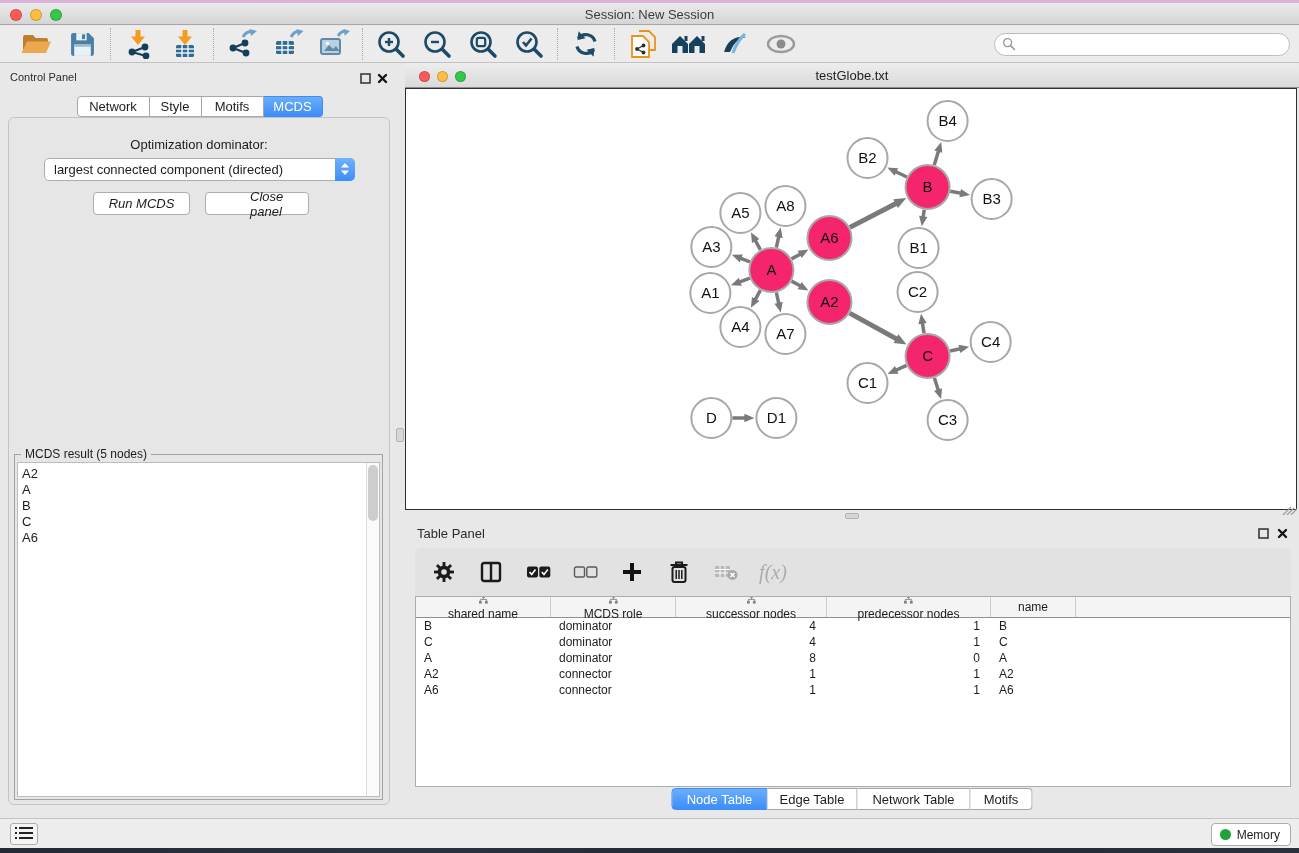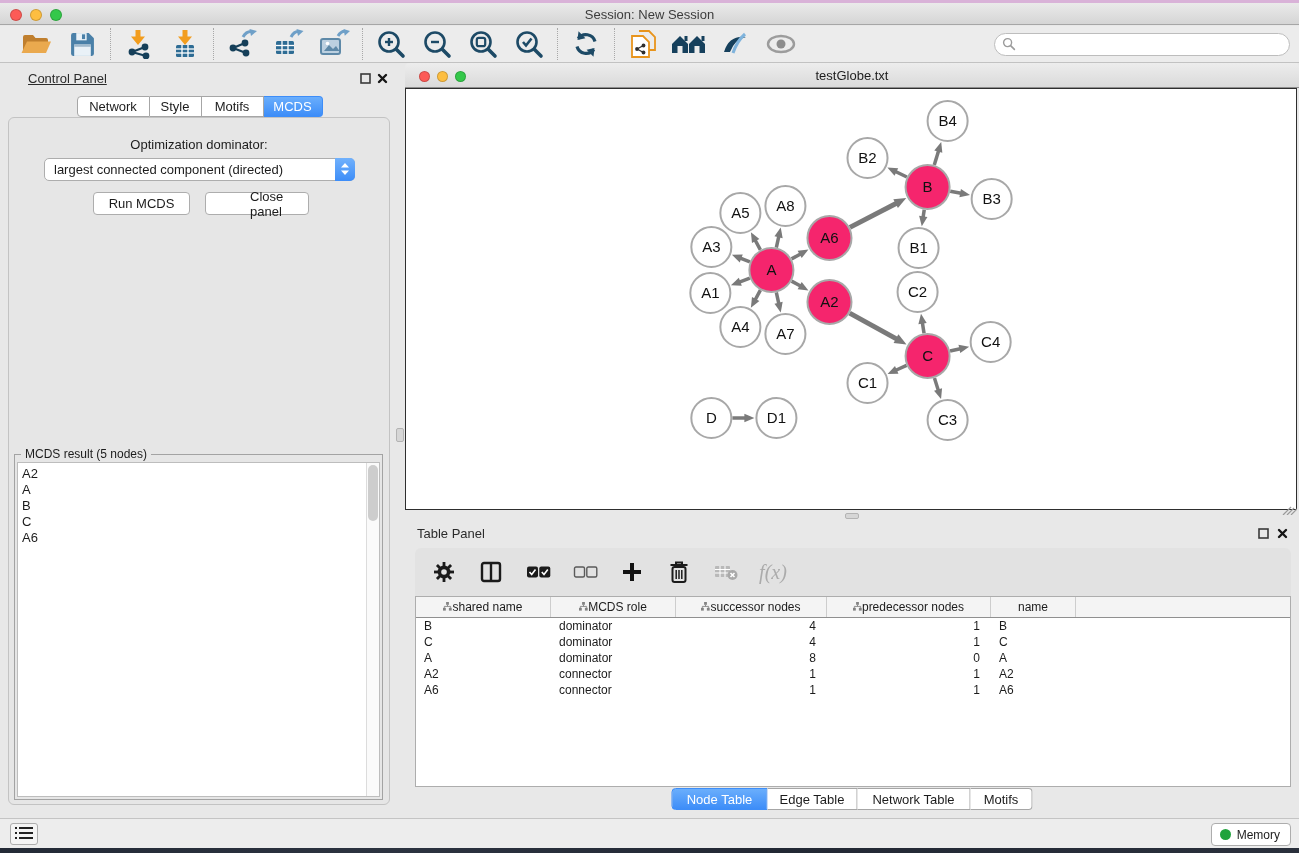--- a/index.html
+++ b/index.html
@@ -23,41 +23,41 @@
   .tsep { width:0; height:32px; border-left:1px dotted #A8A8A8; margin:0 2px; }
   .tbtn { display:flex; align-items:center; justify-content:center; width:34px; height:32px; cursor:default; }
   .search-wrap { position:absolute; right:9px; top:7px; width:296px; height:23px; }
   .search-wrap input { width:100%; height:100%; border:1px solid #BDBDBD; border-radius:12px;
     background:#fff; padding:0 10px 0 26px; font-size:13px; outline:none; font-family:"Liberation Sans",sans-serif; }
   .search-glyph { position:absolute; left:8px; top:4px; }
 
   
   .control-panel { position:absolute; left:0; top:63px; width:399px; height:755px; background:#E8E8E8; }
   .panel-head { position:absolute; left:0; top:0; width:100%; height:30px; }
-  .panel-title { position:absolute; left:28px; top:8px; font-size:13px; color:#2b2b2b;text-decoration:underline; }
+  .panel-title { position:absolute; left:10px; top:8px; font-size:11px; color:#2b2b2b; }
   .mini-btn { position:absolute; top:9px; width:13px; height:13px; display:flex; align-items:center; justify-content:center; }
 
   .seg-bar { display:flex; height:21px; }
   .seg { border:1px solid #A6A6A6; border-left:none; background:#fff; color:#1c1c1c;
     display:flex; align-items:center; justify-content:center; font-size:13px; cursor:default; }
   .seg:first-child { border-left:1px solid #A6A6A6; border-radius:4px 0 0 4px; }
   .seg:last-child { border-radius:0 4px 4px 0; }
   .seg.sel { background:linear-gradient(#6AAEFC,#3D8DF8); border-color:#3D8DF8; color:#fff; }
   #cp-tabs { position:absolute; top:33px; left:50%; transform:translateX(-50%); }
 
   .cp-pane { position:absolute; left:8px; width:382px; top:54px; height:688px;
     background:#E6E6E6; border:1px solid #C3C3C3; border-radius:6px; }
   .opt-label { position:absolute; left:0; right:0; top:19px; text-align:center; font-size:13px; }
   .dropdown { position:absolute; left:35px; right:34px; top:40px; height:23px; background:#fff;
     border:1px solid #ADADAD; border-radius:5px; display:flex; align-items:center; }
   .dropdown-text { padding-left:9px; font-size:13px; flex:1; white-space:nowrap; overflow:hidden; }
   .dropdown-stepper { width:20px; height:23px; margin:-1px -1px 0 0; border-radius:0 5px 5px 0;
     background:linear-gradient(#71B1FC,#3D8DF8); display:flex; align-items:center; justify-content:center; }
   .btn { position:absolute; top:74px; height:23px; background:#fff; border:1px solid #ADADAD;
-    border-radius:4px; font-size:13px; display:flex; align-items:center; justify-content:center; }
+    border-radius:4px; font-size:13px; display:flex; align-items:center; justify-content:center;font-style:italic; }
   #run-btn { left:84px; width:97px; }
   #close-btn { left:196px; width:104px;padding-left:44px; }
 
   .result-box { position:absolute; left:5px; right:6px; top:336px; bottom:4px; border:1px solid #A3A3A3; }
   .result-legend { position:absolute; top:-8px; left:6px; background:#E6E6E6; padding:0 4px; font-size:12px; }
   .result-list { position:absolute; left:2px; right:2px; top:7px; bottom:2px; background:#fff; border:1px solid #BDBDBD; }
   .result-items { padding:3px 0 0 4px; font-size:13px; line-height:16px; }
   .result-scroll { position:absolute; right:0; top:0; bottom:0; width:13px; background:#FAFAFA; border-left:1px solid #DCDCDC; }
   .result-thumb { position:absolute; left:1px; right:1px; top:2px; height:56px; background:#CDCDCD; border-radius:6px; }
 
@@ -75,21 +75,21 @@
   
   .table-panel { position:absolute; left:405px; top:520px; width:894px; height:298px; background:#E8E8E8; }
   .tp-title { position:absolute; left:12px; top:6px; font-size:13px; color:#2b2b2b; }
   .tp-toolbar { position:absolute; left:10px; right:8px; top:28px; height:48px; background:#E2E2E2;
     border-radius:6px 6px 0 0; display:flex; align-items:center; gap:17px; padding-left:14px; }
   .tp-toolbar .tbtn { width:30px; }
   .data-table { position:absolute; left:10px; right:8px; top:76px; height:191px; background:#fff;
     border:1px solid #ADADAD; overflow:hidden; }
   .thead { display:flex; height:21px; background:#F4F4F4; border-bottom:1px solid #8F8F8F; }
   .th { display:flex; align-items:center; justify-content:center; font-size:12px;
-    border-right:1px solid #CDCDCD; color:#1c1c1c; }
+    border-right:1px solid #CDCDCD; color:#1c1c1c;flex-direction:column; }
   .th:last-child { border-right:none; }
   .trow { display:flex; height:16px; align-items:center; }
   .td { font-size:12px; padding:0 8px; white-space:nowrap; overflow:hidden; }
   .td.num { text-align:right; padding-right:11px; }
   #tp-tabs { position:absolute; top:268px; left:50%; transform:translateX(-50%); height:22px; }
   #tp-tabs .seg { font-size:13px; }
 
   
   .statusbar { position:absolute; left:0; top:818px; width:100%; height:30px; background:#EDEDED; border-top:1px solid #C4C4C4; }
   .list-btn { position:absolute; left:10px; top:4px; width:28px; height:22px; background:#F4F4F4;

